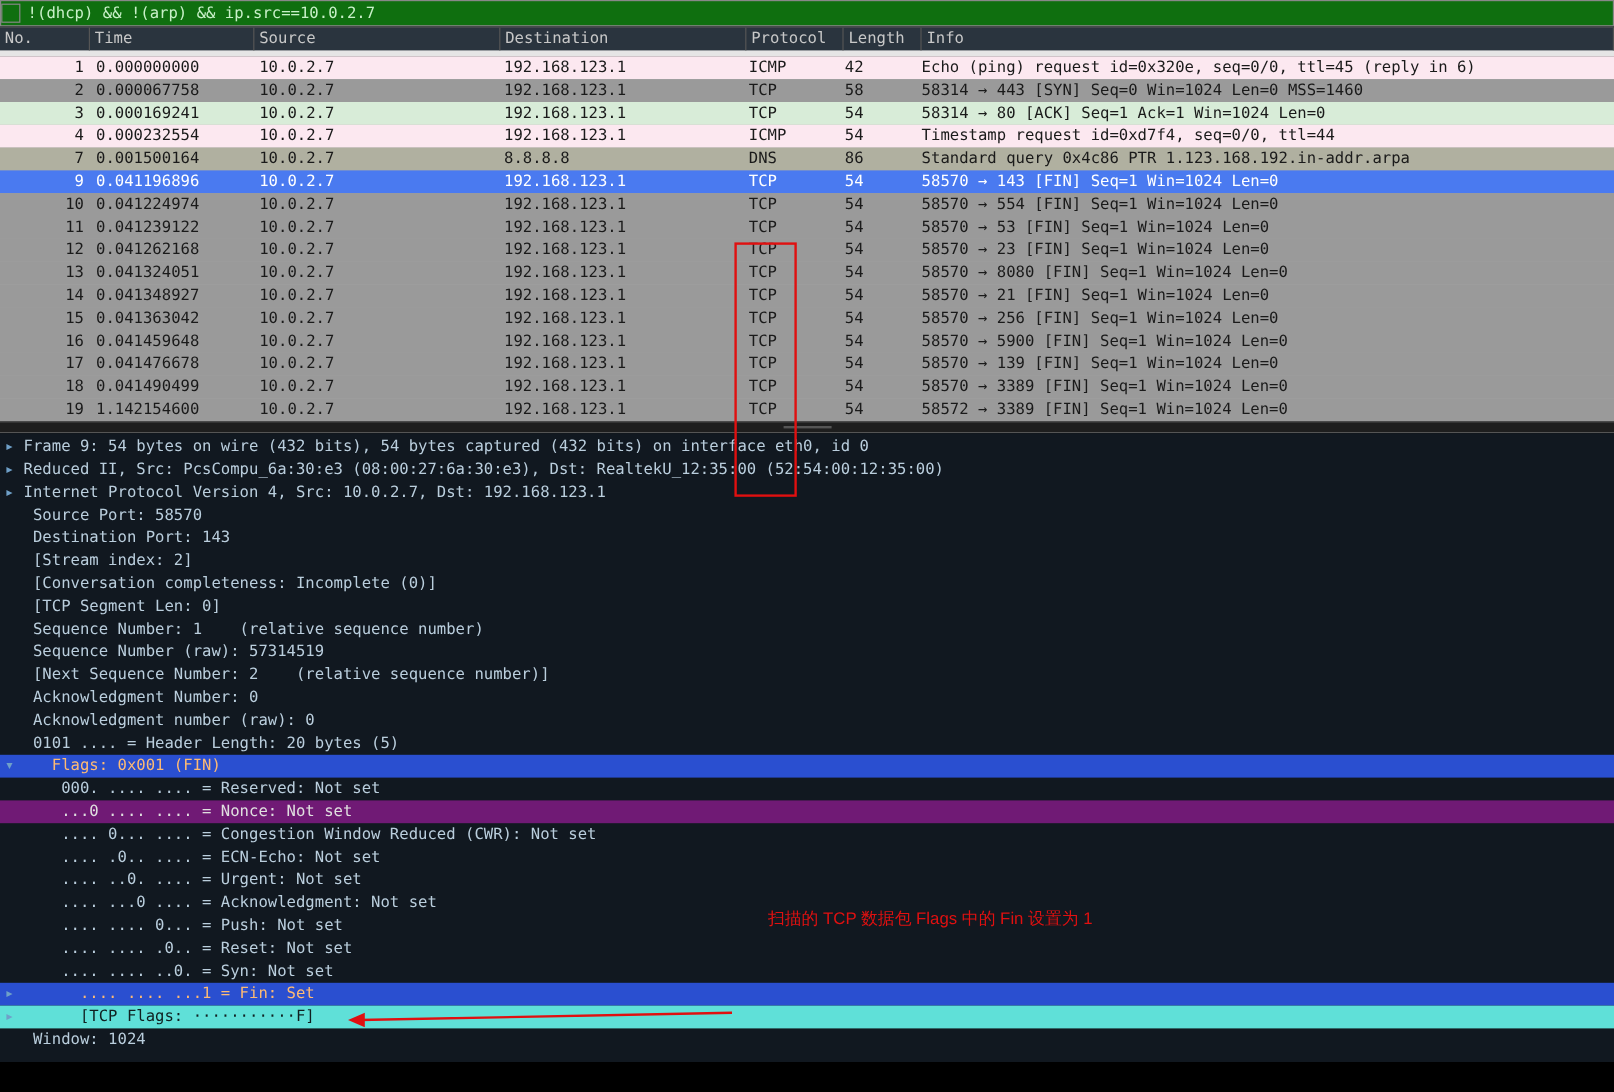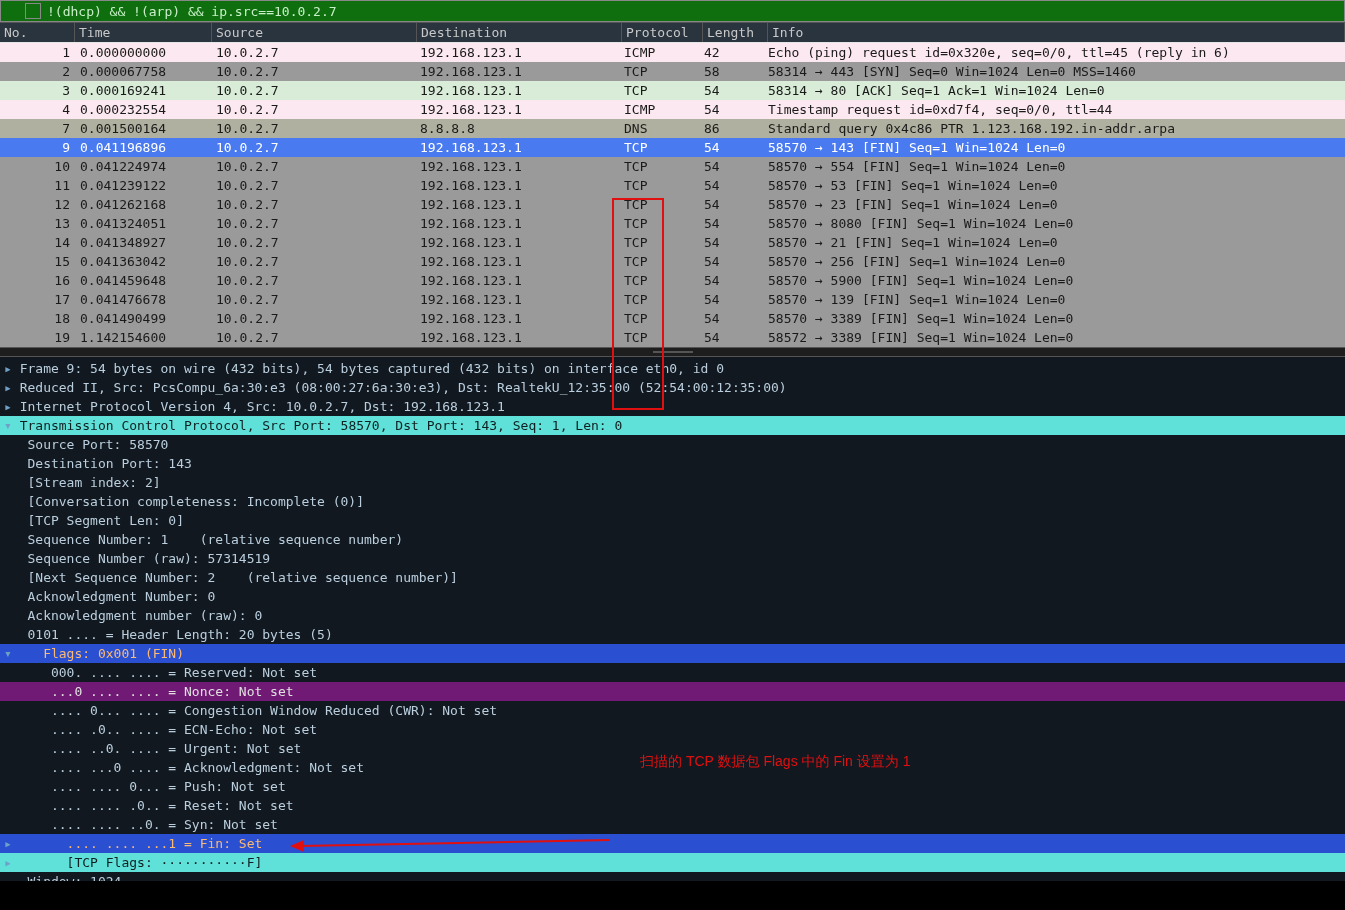--- a/index.html
+++ b/index.html
@@ -1,19 +1,19 @@
 <!DOCTYPE html>
 <html><head>
 <meta charset="utf-8">
 <style>
 html,body{margin:0;padding:0;background:#000;font-family:"DejaVu Sans Mono","Consolas",monospace;font-size:13px;color:#d0d0d0;width:1345px;height:910px;overflow:hidden}
-.filter-bar{background:#0f6f0f;color:#b0e0b0;padding:2px 24px;display:flex;align-items:center;border:1px solid #888}
+.filter-bar{background:#0f6f0f;color:#b0e0b0;padding:2px 0;display:flex;align-items:center;border:1px solid #888}
 .filter-bar .sq{width:14px;height:14px;border:1px solid #888;background:#0f6f0f;margin-right:6px;position:relative}
 .filter-text{color:#c8f0c8;font-family:monospace}
-.packet-header{background:#2a343e;color:#c8c8c8;display:flex;border-bottom:1px solid #e5e5e5;border-top:1px solid #555}
+.packet-header{background:#2a343e;color:#c8c8c8;display:flex;border-bottom:5px solid #e5e5e5;border-top:1px solid #555}
 .packet-header div{padding:2px 4px;border-right:1px solid #555}
 .col-no{width:66px;text-align:left;padding-left:6px}
 .col-time{width:128px}
 .col-src{width:196px}
 .col-dst{width:196px}
 .col-proto{width:72px}
 .col-len{width:56px}
 .col-info{flex:1}
 .packet-list{background:#a8a8a8}
 .prow{display:flex;height:19px;line-height:19px;font-family:"DejaVu Sans Mono",monospace;font-size:13px;color:#1a1a1a}
@@ -205,21 +205,20 @@
     </div>
   <div class="proto-box"></div>
 </div>
 
 <div class="splitter"></div>
 
 <div class="detail-pane">
   <div class="dl tri">Frame 9: 54 bytes on wire (432 bits), 54 bytes captured (432 bits) on interface eth0, id 0</div>
   <div class="dl tri">Reduced II, Src: PcsCompu_6a:30:e3 (08:00:27:6a:30:e3), Dst: RealtekU_12:35:00 (52:54:00:12:35:00)</div>
   <div class="dl tri">Internet Protocol Version 4, Src: 10.0.2.7, Dst: 192.168.123.1</div>
-  <div class="dl tri-open hl-teal">Transmission Control Protocol, Src Port: 58570, Dst Port: 143, Seq: 1, Len: 0</div>
   <div class="dl">   Source Port: 58570</div>
   <div class="dl">   Destination Port: 143</div>
   <div class="dl">   [Stream index: 2]</div>
   <div class="dl">   [Conversation completeness: Incomplete (0)]</div>
   <div class="dl">   [TCP Segment Len: 0]</div>
   <div class="dl">   Sequence Number: 1    (relative sequence number)</div>
   <div class="dl">   Sequence Number (raw): 57314519</div>
   <div class="dl">   [Next Sequence Number: 2    (relative sequence number)]</div>
   <div class="dl">   Acknowledgment Number: 0</div>
   <div class="dl">   Acknowledgment number (raw): 0</div>

